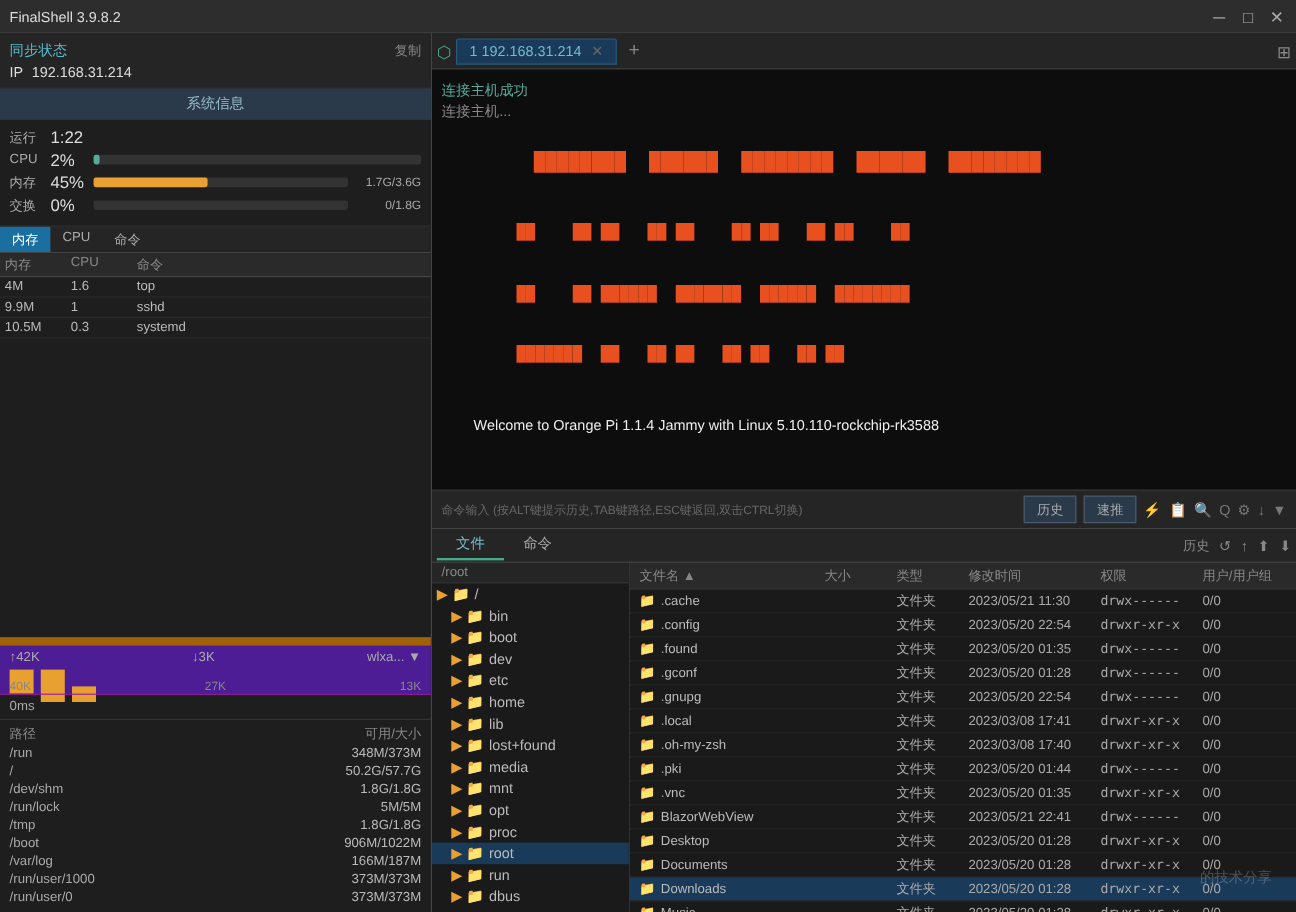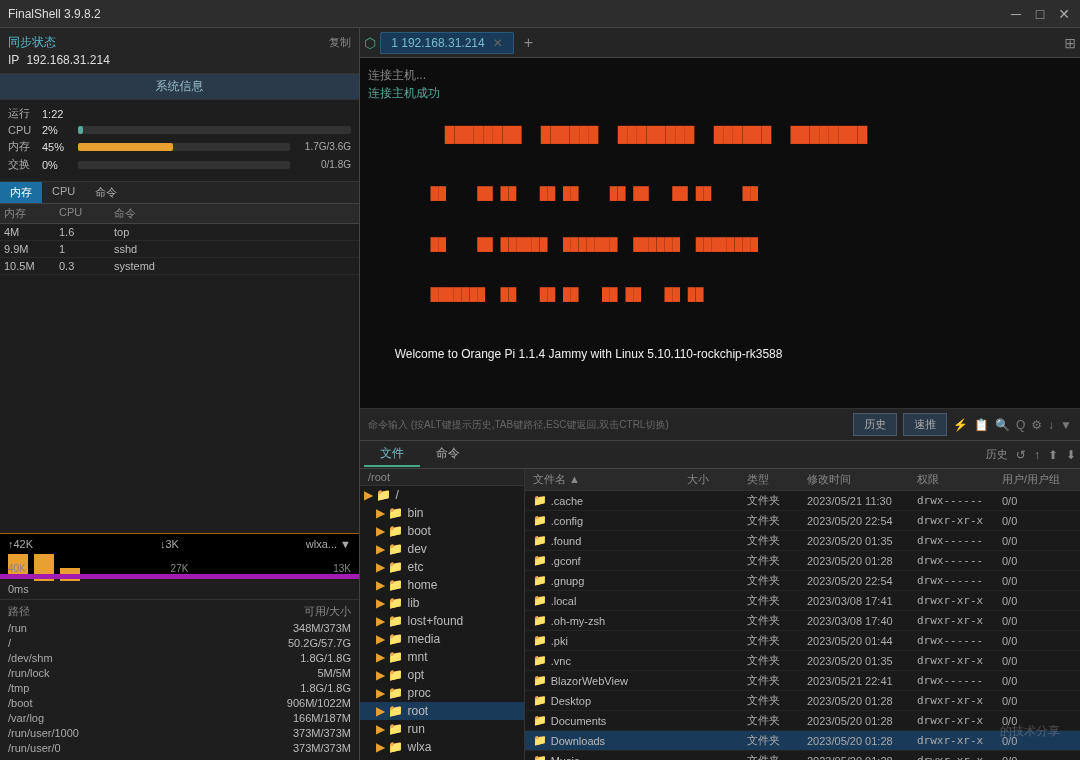--- a/index.html
+++ b/index.html
@@ -57,21 +57,21 @@
       border-bottom: 1px solid #333;
     }
 
     #sys-stats {
       padding: 6px 8px;
       background: #1e1e1e;
       border-bottom: 1px solid #333;
     }
     .stat-row { display: flex; align-items: center; margin-bottom: 3px; gap: 6px; }
     .stat-label { color: #aaa; width: 28px; font-size: 11px; }
-    .stat-value { color: #ddd; font-size: 11px; min-width: 30px; }
+    .stat-value { color: #ddd; font-size: 14px; min-width: 30px; }
     .stat-bar-bg { flex: 1; height: 8px; background: #333; border-radius: 2px; }
     .stat-bar-fill { height: 100%; border-radius: 2px; }
     .stat-bar-text { color: #aaa; font-size: 10px; min-width: 55px; text-align: right; }
     .bar-cpu { background: #5a9; }
     .bar-mem { background: #e8a030; }
     .bar-swap { background: #5a9; }
 
     
     #proc-tabs {
       display: flex;
@@ -106,35 +106,35 @@
     .proc-row {
       display: flex;
       padding: 2px 4px;
       border-bottom: 1px solid #2a2a2a;
       align-items: center;
     }
     .proc-cell { font-size: 11px; color: #bbb; }
 
     
     #net-disk {
-      border-top: 1px solid #a16207;
-      background: #000000;
+      border-top: 7px solid #a16207;
+      background: #4c1d95;
     }
     .net-row {
       display: flex;
       padding: 2px 8px;
       justify-content: space-between;
     }
     .net-label { color: #aaa; font-size: 11px; }
 
     #ping-section {
       padding: 4px 8px;
       display: flex;
       justify-content: space-between;
-      border-top: 5px solid #a21caf;
+      border-top: 1px solid #a21caf;
     }
     .ping-label { color: #aaa; font-size: 11px; }
     .ping-value { color: #ddd; font-size: 11px; }
 
     #disk-section { padding: 4px 8px; border-top: 1px solid #333; }
     .disk-header-row {
       display: flex;
       justify-content: space-between;
       margin-bottom: 2px;
     }
@@ -500,22 +500,22 @@
       <span class="tab-icon">⬡</span>
       <div class="tab-item">
         <span>1 192.168.31.214</span>
         <span class="tab-close">✕</span>
       </div>
       <span class="tab-new">+</span>
       <span class="tab-grid-btn">⊞</span>
     </div>
 
     <div id="terminal">
+      <div class="term-line"><span class="term-green">连接主机成功</span></div>
       <div class="term-line"><span class="term-gray">连接主机...</span></div>
-      <div class="term-line"><span class="term-green">连接主机成功</span></div>
       <div class="term-line term-logo" style="color:#e85020;font-size:16px;font-family:'Courier New',monospace;line-height:1.4;">
         ████████  ██████  ████████  ██████  ████████
       </div>
       <div class="term-line" style="color:#e85020;font-size:13px;font-family:'Courier New',monospace;line-height:1.3;">
         ██    ██ ██   ██ ██    ██ ██   ██ ██    ██
       </div>
       <div class="term-line" style="color:#e85020;font-size:13px;font-family:'Courier New',monospace;line-height:1.3;">
         ██    ██ ██████  ███████  ██████  ████████
       </div>
       <div class="term-line" style="color:#e85020;font-size:13px;font-family:'Courier New',monospace;line-height:1.3;">
@@ -633,21 +633,21 @@
     <span>root</span>
   </div>
               <div class="tree-item">
     <span class="indent" style="width:12px;"></span>
     <span class="folder-icon">▶ 📁</span>
     <span>run</span>
   </div>
               <div class="tree-item">
     <span class="indent" style="width:12px;"></span>
     <span class="folder-icon">▶ 📁</span>
-    <span>wlxa</span>
+    <span>dbus</span>
   </div>
               <div class="tree-item">
     <span class="indent" style="width:12px;"></span>
     <span class="folder-icon">▶ 📁</span>
     <span>selinux</span>
   </div>
             </div>
         </div>
 
         <div id="fm-files">

